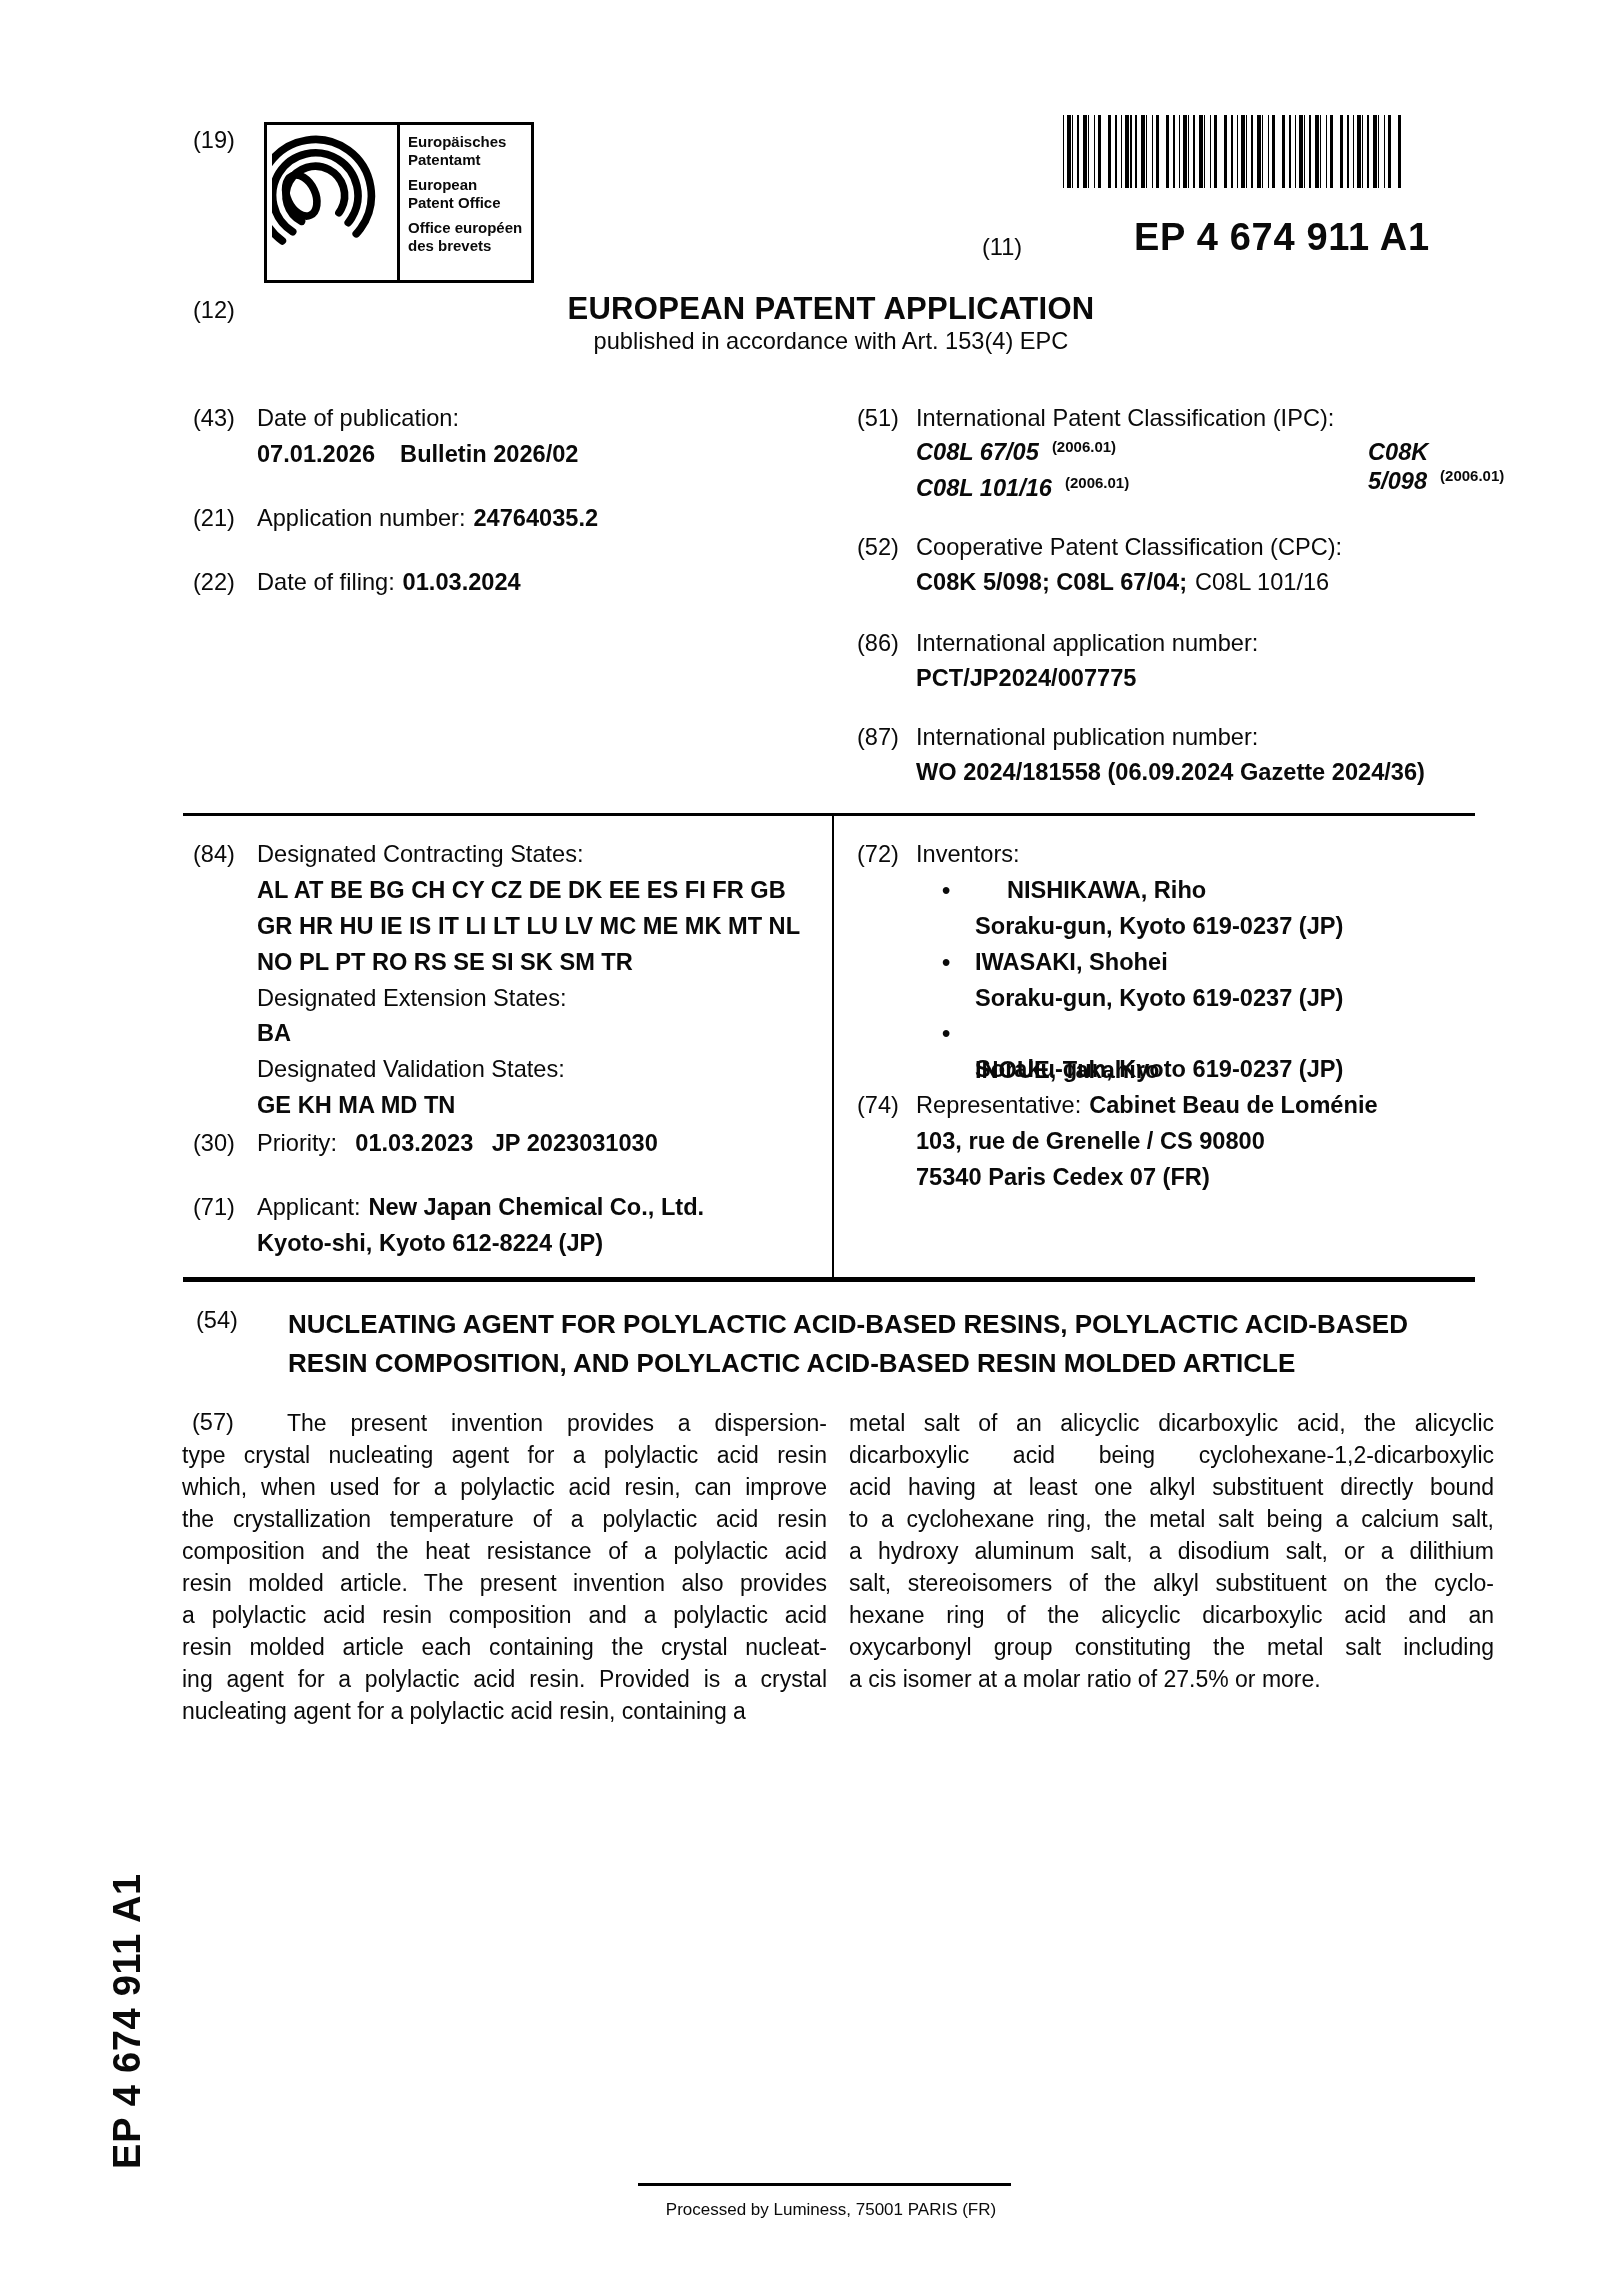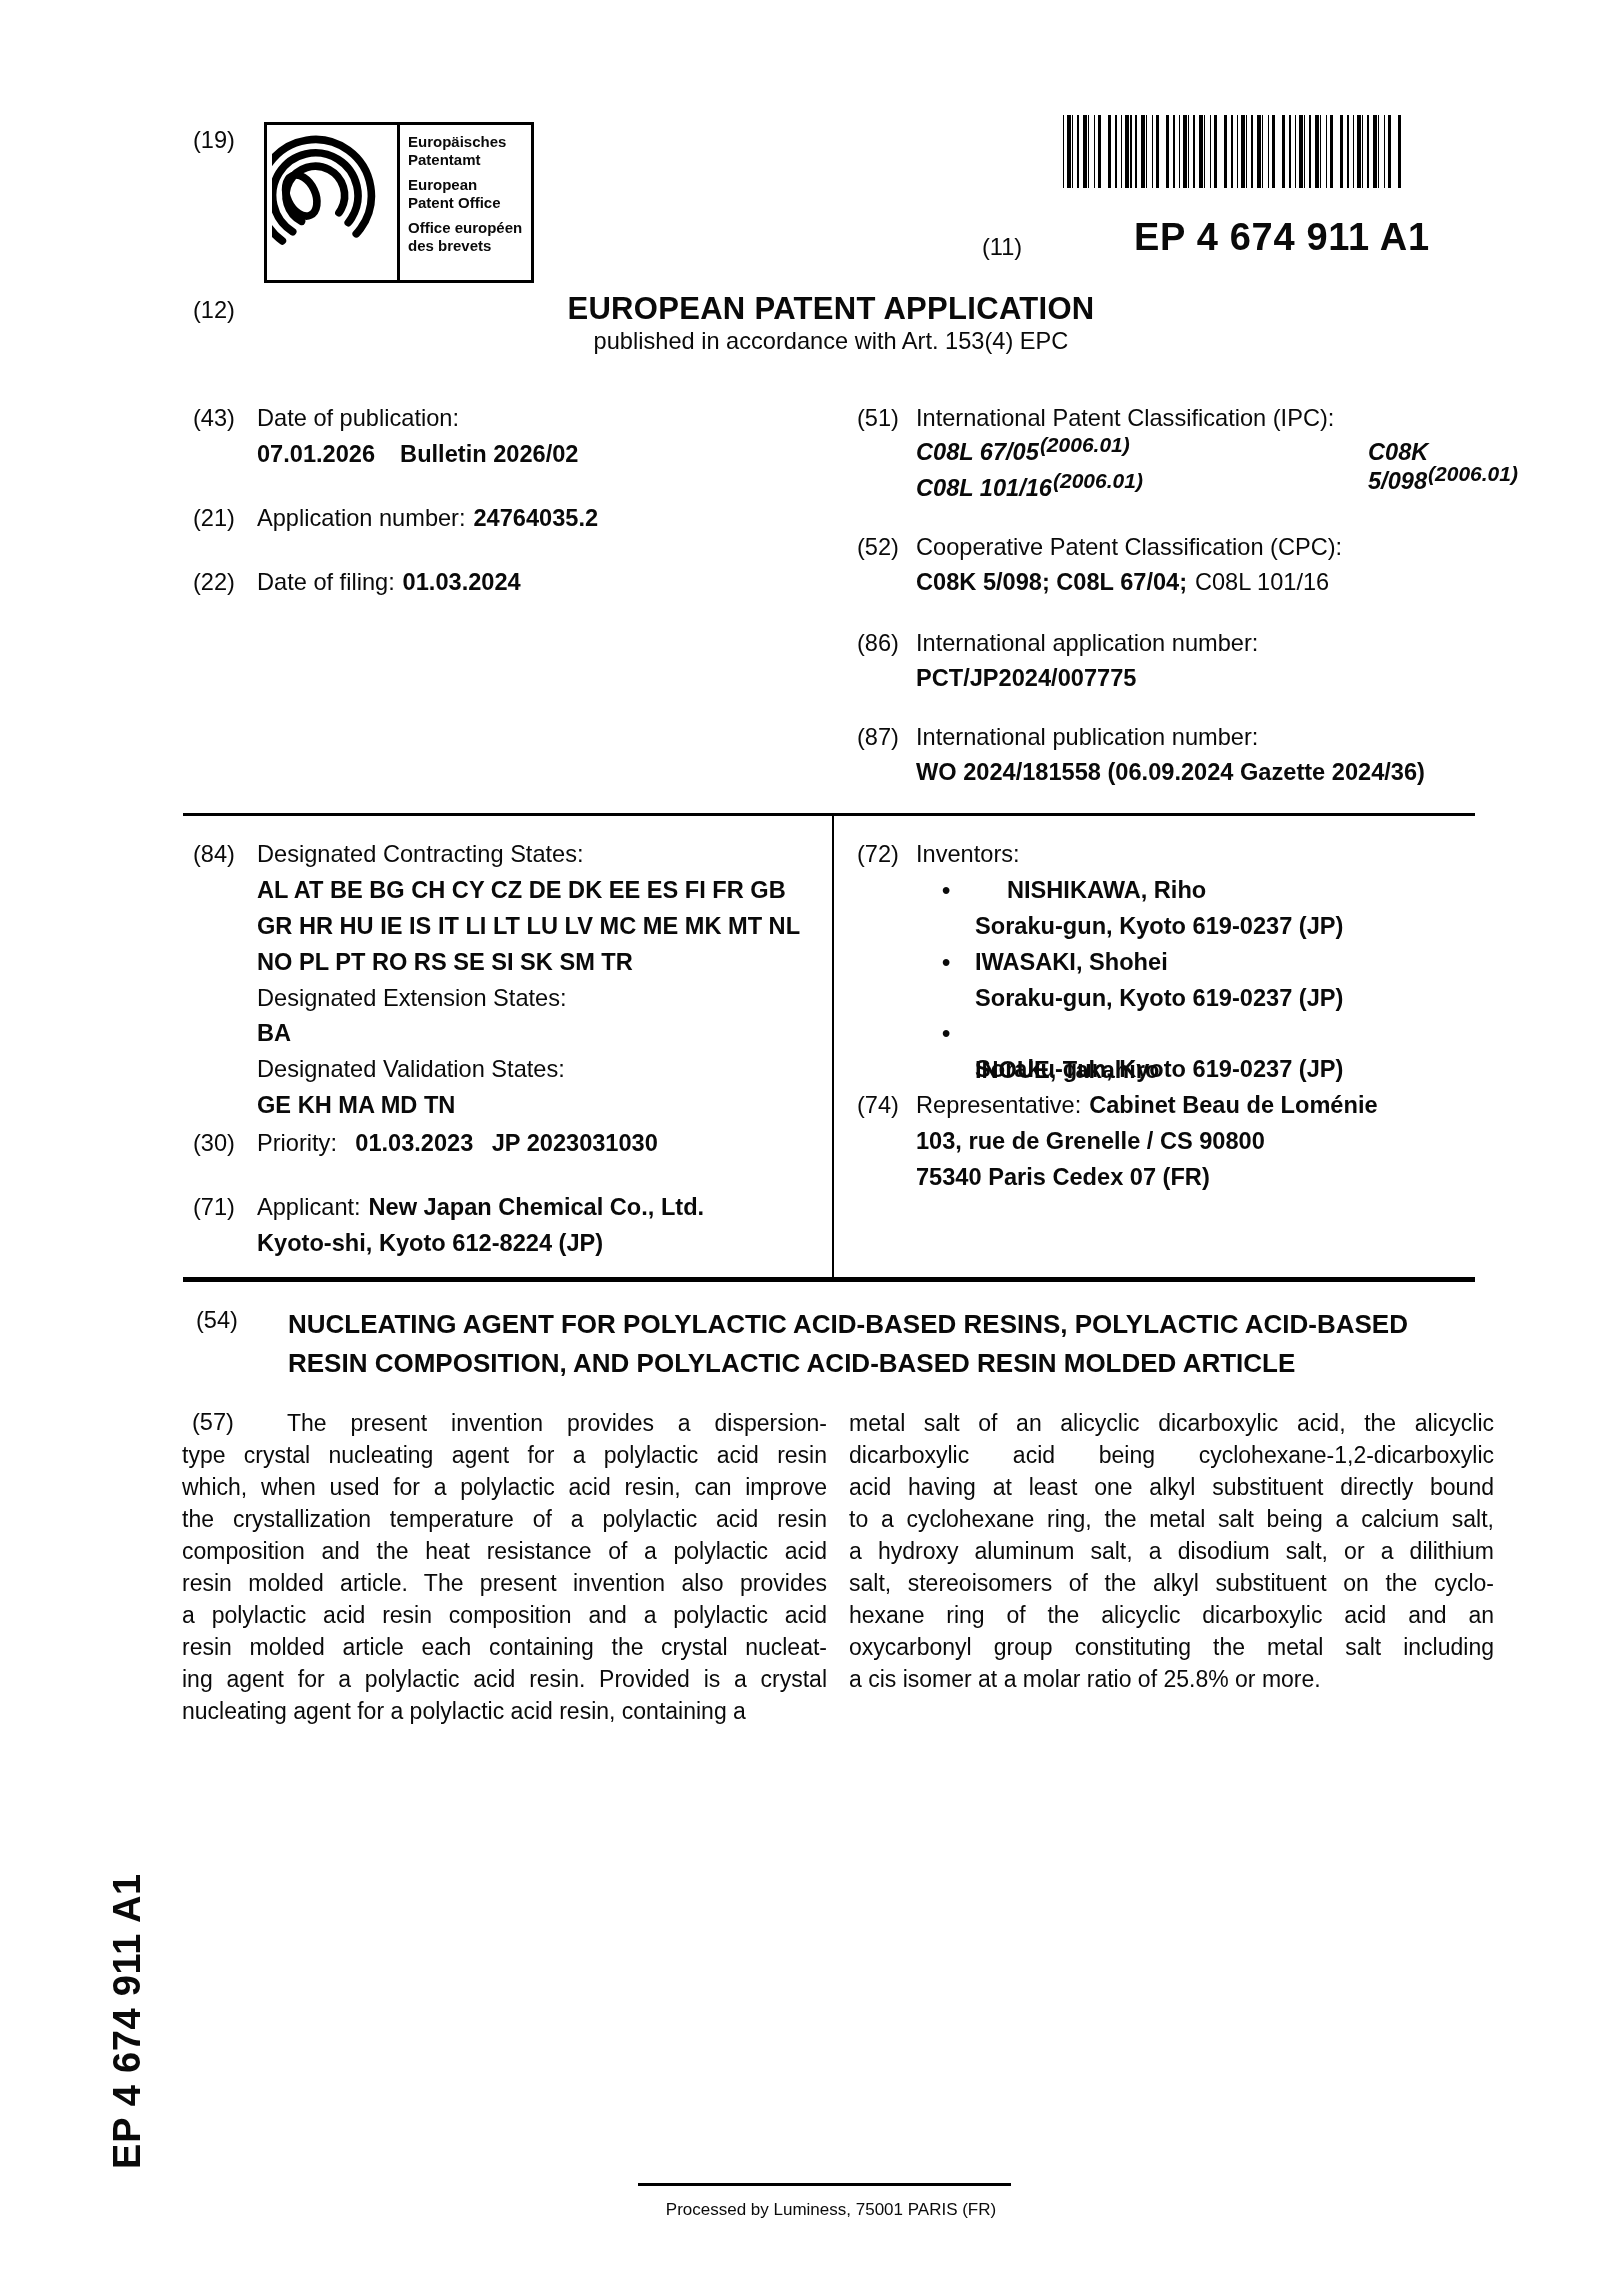--- a/index.html
+++ b/index.html
@@ -23,21 +23,21 @@
       #000 0 1.3px,#fff 1.3px 3.9px,#000 3.9px 7.9px,#fff 7.9px 9.2px,#000 9.2px 10.5px,#fff 10.5px 14.4px,
       #000 14.4px 15.7px,#fff 15.7px 19.6px,#000 19.6px 23.6px,#fff 23.6px 25px,#000 25px 26px,#fff 26px 31px,
       #000 31px 32px,#fff 32px 35px,#000 35px 38px,#fff 38px 41px,#000 41px 41px,#fff 41px 45px,
       #000 45px 48px,#fff 48px 52px,#000 52px 54px,#fff 54px 58px);
   }
   .pubno{font-size:38px; font-weight:bold; letter-spacing:0.7px;}
   .doc-title{left:314px; top:291px; width:1034px; text-align:center; font-size:31px; font-weight:bold; letter-spacing:0.3px;}
   .doc-sub{left:314px; top:328px; width:1034px; text-align:center; font-size:23.6px;}
   .rule{background:#000;}
   
-  .sup{font-size:21px; font-style:italic; font-weight:bold; position:relative; top:-8.5px; margin-left:1px;}
+  .sup{font-size:15px; font-weight:bold; position:relative; top:-8.5px; margin-left:13px;}
   .ipc-code{font-weight:bold; font-style:italic;}
   
   .abscol{width:645px; font-size:23px; line-height:32px;}
   .jl{text-align:justify; text-align-last:justify; box-sizing:border-box; width:100%;}
   .jl.last{text-align-last:left;}
   .sidebar-rot{
     left:-68px; top:1998px; width:393px; height:46px;
     transform:rotate(-90deg);
     font-size:38px; font-weight:bold; text-align:center; letter-spacing:0.7px;
   }
@@ -194,21 +194,21 @@
   </div>
   <div class="abs abscol" style="left:849px; top:1407px;">
     <div class="jl">metal salt of an alicyclic dicarboxylic acid, the alicyclic</div>
     <div class="jl">dicarboxylic acid being cyclohexane-1,2-dicarboxylic</div>
     <div class="jl">acid having at least one alkyl substituent directly bound</div>
     <div class="jl">to a cyclohexane ring, the metal salt being a calcium salt,</div>
     <div class="jl">a hydroxy aluminum salt, a disodium salt, or a dilithium</div>
     <div class="jl">salt, stereoisomers of the alkyl substituent on the cyclo-</div>
     <div class="jl">hexane ring of the alicyclic dicarboxylic acid and an</div>
     <div class="jl">oxycarbonyl group constituting the metal salt including</div>
-    <div class="jl last">a cis isomer at a molar ratio of 25.8% or more.</div>
+    <div class="jl last">a cis isomer at a molar ratio of 27.5% or more.</div>
   </div>
 
   <div class="abs sidebar-rot">EP 4 674 911 A1</div>
 
   <div class="abs rule" style="left:638px; top:2183px; width:373px; height:3.3px;"></div>
   <div class="abs footer-text">Processed by Luminess, 75001 PARIS (FR)</div>
 
 </div>
 
 

